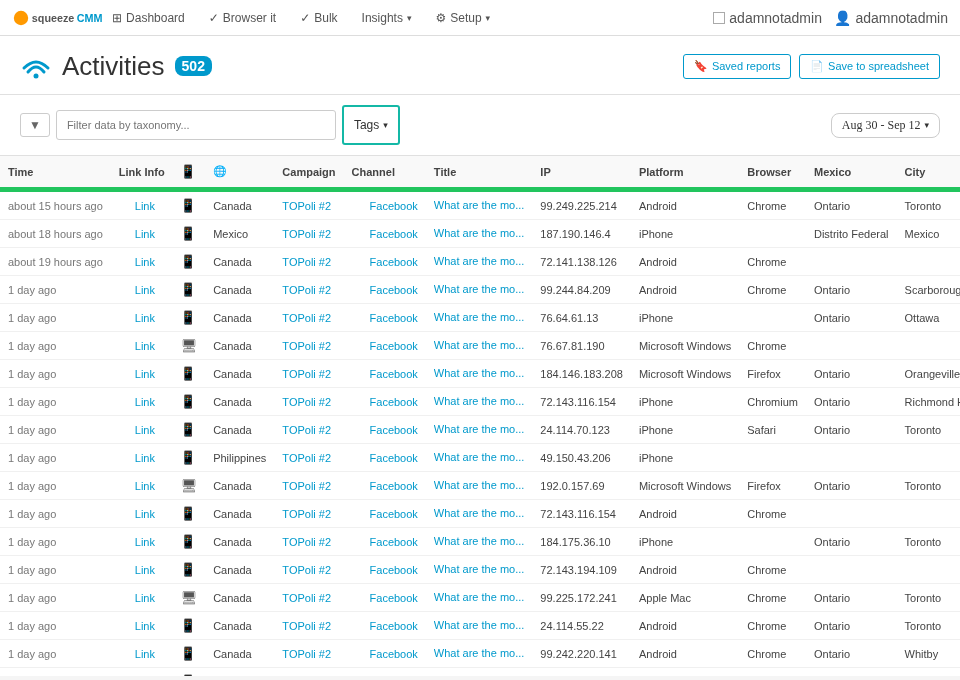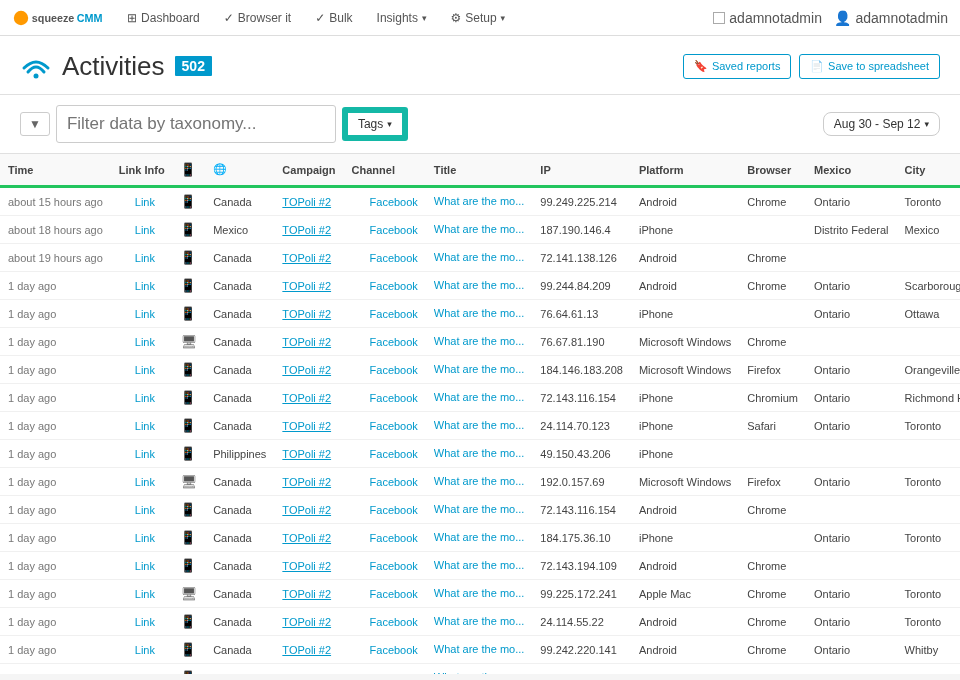--- a/index.html
+++ b/index.html
@@ -11,21 +11,21 @@
       border-bottom: 1px solid #ddd;
       height: 36px;
       display: flex;
       align-items: center;
       padding: 0 12px;
       gap: 0;
     }
     .nav-logo {
       display: flex;
       align-items: center;
-      margin-right: 15px;
+      margin-right: 0;
       text-decoration: underline;
     }
     .logo-svg { width: 90px; height: 24px; }
     .nav-items { display: flex; align-items: center; flex: 1; gap: 4px; }
     .nav-item {
       padding: 6px 10px;
       color: #555;
       font-size: 12px;
       cursor: pointer;
       display: flex;
@@ -45,21 +45,21 @@
       display: flex;
       align-items: center;
       justify-content: space-between;
     }
     .page-title-group { display: flex; align-items: center; gap: 10px; }
     .wifi-icon { color: #0099cc; font-size: 26px; line-height: 1; }
     .page-title { font-size: 26px; font-weight: 300; color: #333; text-align: right; }
     .count-badge {
       background: #0099cc;
       color: #fff;
-      border-radius: 1px;
+      border-radius: 8px;
       padding: 2px 7px;
       font-size: 14px;
       font-weight: 600;
     }
     .header-actions { display: flex; gap: 8px; align-items: center; }
     .btn-action {
       border: 1px solid #0099cc;
       background: #fff;
       color: #0099cc;
       padding: 5px 10px;
@@ -88,47 +88,48 @@
       border-radius: 3px;
       padding: 4px 8px;
       cursor: pointer;
       color: #666;
       font-size: 12px;
     }
     .filter-input {
       border: 1px solid #ccc;
       border-radius: 3px;
       padding: 8px 10px;
-      font-size: 17px;
+      font-size: 11px;
       color: #701a75;
       width: 280px;
       outline: none;
     }
     .tags-dropdown {
-      border: 6px solid #14b8a6;
+      border: 2px solid #14b8a6;
       border-radius: 3px;
-      padding: 4px 10px;
+      padding: 11px 10px;
       font-size: 12px;
       background: #fff;
       cursor: pointer;
       display: flex;
       align-items: center;
       gap: 4px;
       justify-content: center;
     }
     .date-filter {
       border: 1px solid #ccc;
       border-radius: 8px;
       padding: 4px 10px;
       font-size: 12px;
       background: #fff;
       cursor: pointer;
       display: flex;
       align-items: center;
       gap: 4px;
+      font-family: Liberation Serif, serif;
     }
 
     
     .table-container {
       background: #fff;
       margin: 0;
       overflow-x: auto;
     }
     table {
       width: 100%;
@@ -138,32 +139,32 @@
     thead tr {
       background: #f9f9f9;
       border-bottom: 2px solid #e0e0e0;
     }
     thead th {
       padding: 8px 8px;
       text-align: left;
       font-weight: 600;
       color: #444;
       white-space: nowrap;
-      border-bottom: 3px solid #22c55e;
+      border-bottom: 5px solid #22c55e;
     }
     tbody tr {
       border-bottom: 1px solid #f0f0f0;
     }
     tbody td {
       padding: 6px 8px;
       color: #444;
       white-space: nowrap;
     }
     .link-cell { color: #0099cc; cursor: pointer; text-decoration: none; margin-left: 16px; }
-    .campaign-link { color: #0099cc; cursor: pointer; text-decoration: underline; }
+    .campaign-link { color: #0099cc; cursor: pointer; }
     .channel-link { color: #0099cc; cursor: pointer; margin-left: 18px; }
     .title-link { color: #0099cc; cursor: pointer; max-width: 120px; overflow: hidden; text-overflow: ellipsis; display: inline-block; text-align: center; }
     .device-icon { font-size: 13px; color: #555; }
     .time-cell { color: #777; }
 
     
     .table-scroll { overflow-y: auto; max-height: 520px; }
   </style>
 </head>
 <body>

